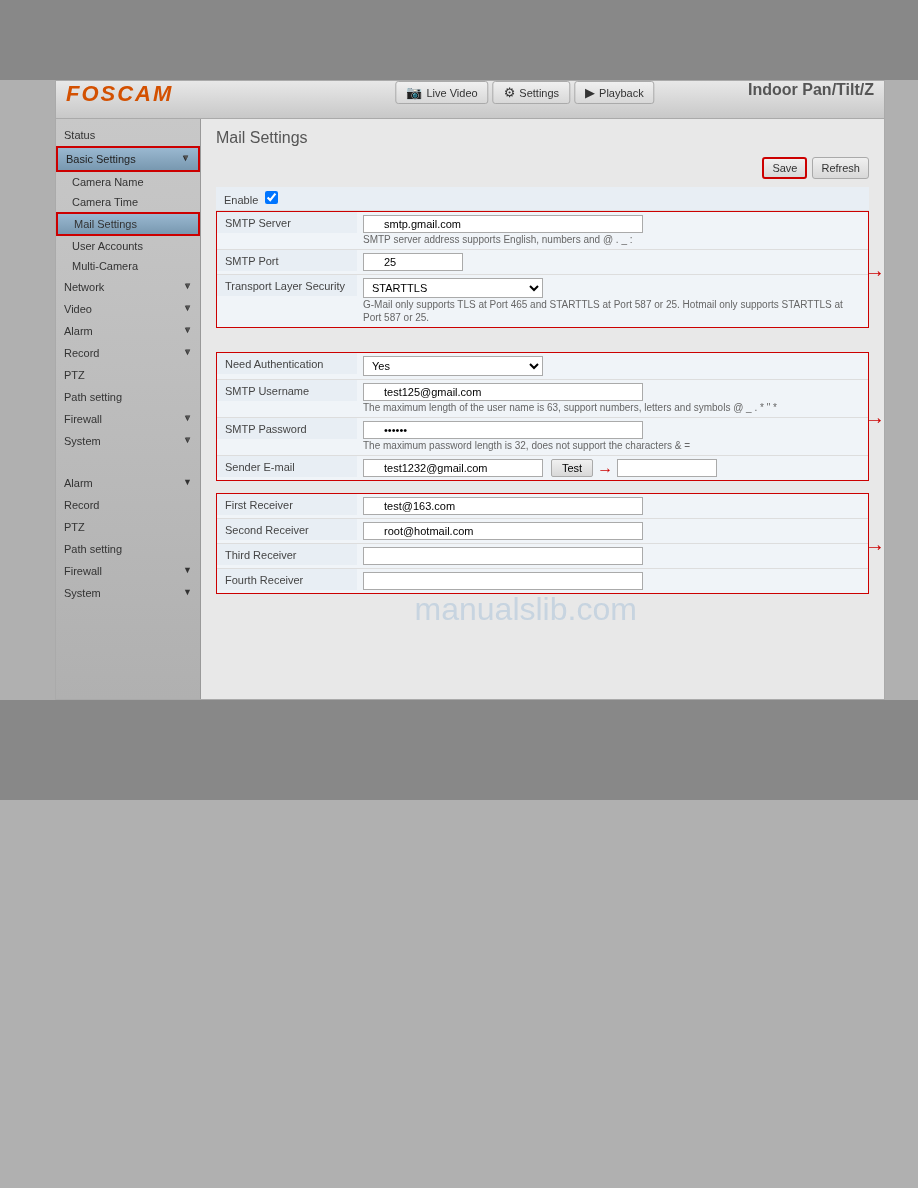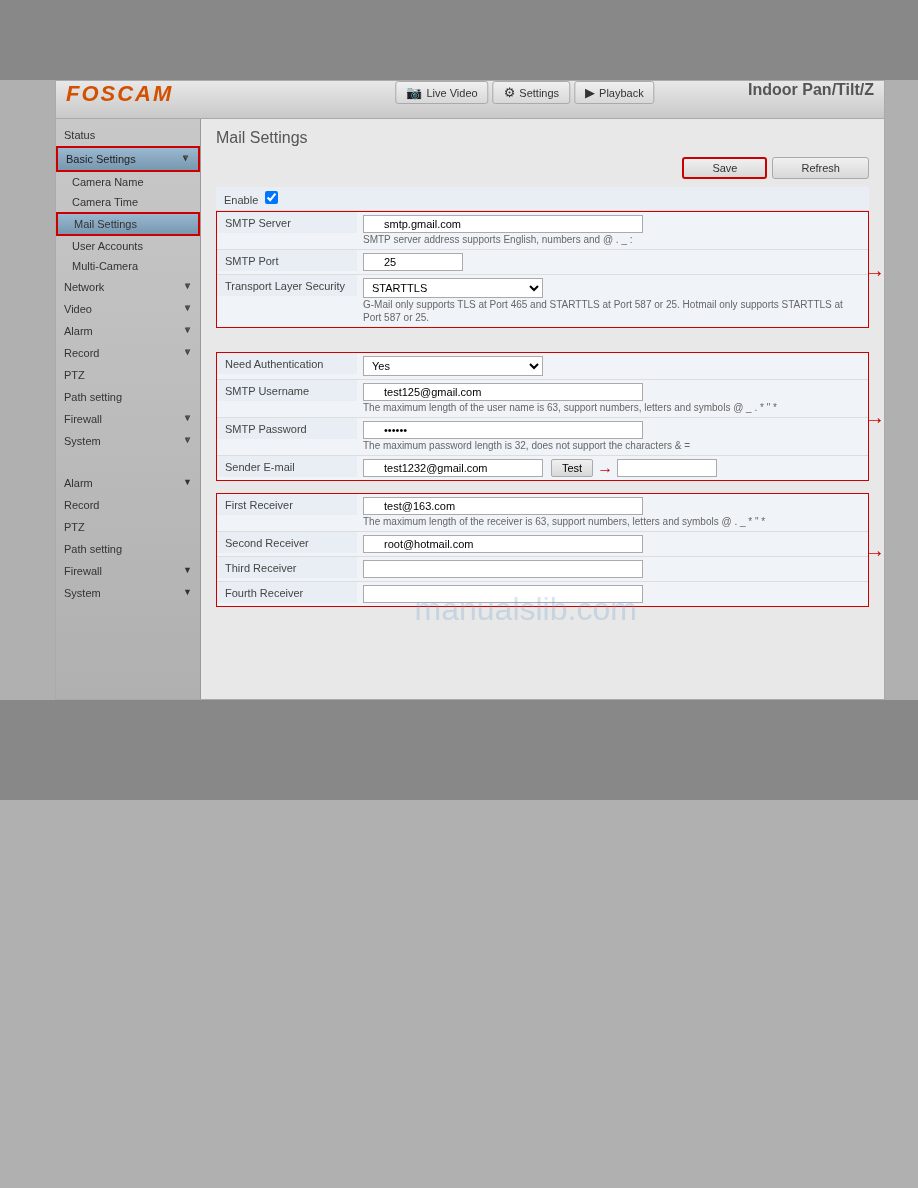--- a/index.html
+++ b/index.html
@@ -144,21 +144,21 @@
     }
 
     .toolbar {
       display: flex;
       justify-content: flex-end;
       gap: 5px;
       margin-bottom: 8px;
     }
 
     .btn {
-      padding: 3px 28px;
+      padding: 3px 8px;
       font-size: 11px;
       border: 1px solid #aaa;
       border-radius: 3px;
       cursor: pointer;
       background: linear-gradient(to bottom, #f0f0f0, #d8d8d8);
       color: #333;
     }
 
     .btn-save {
       border: 2px solid #cc0000;
@@ -470,21 +470,20 @@
           <div style="position:absolute;right:-16px;top:50%;transform:translateY(-50%);color:#cc0000;font-size:20px;font-weight:bold;">→</div>
         </div>
 
         <div style="position:relative; margin-bottom:8px;">
           <div class="form-section">
 
             <div class="form-row">
               <div class="form-label">First Receiver</div>
               <div class="form-value">
                 <input type="text" class="form-input form-input-wide" value="test@163.com" style="">
-                <div class="form-hint">The maximum length of the receiver is 63, support numbers, letters and symbols @ . _ * " *</div>
               </div>
             </div>
 
             <div class="form-row">
               <div class="form-label">Second Receiver</div>
               <div class="form-value">
                 <input type="text" class="form-input form-input-wide" value="root@hotmail.com" style="">
               </div>
             </div>
 

